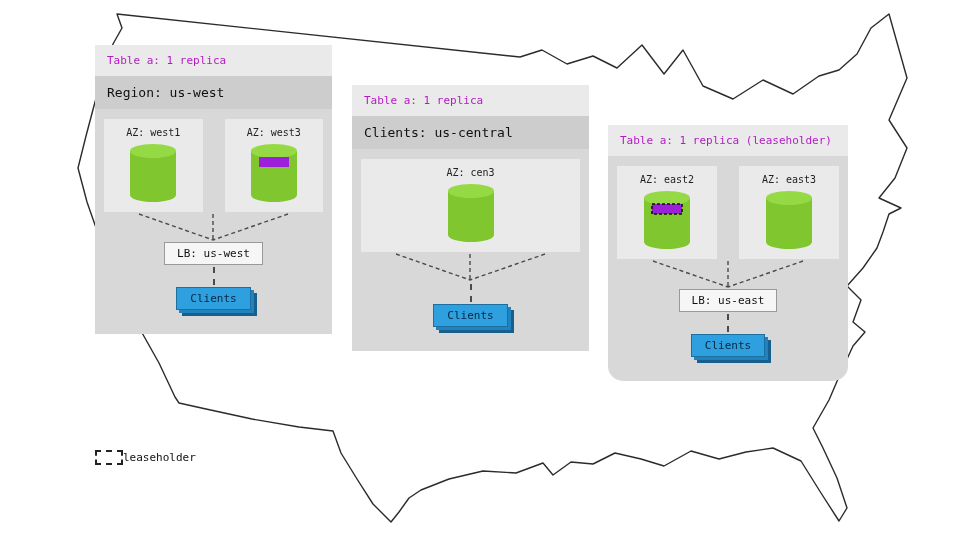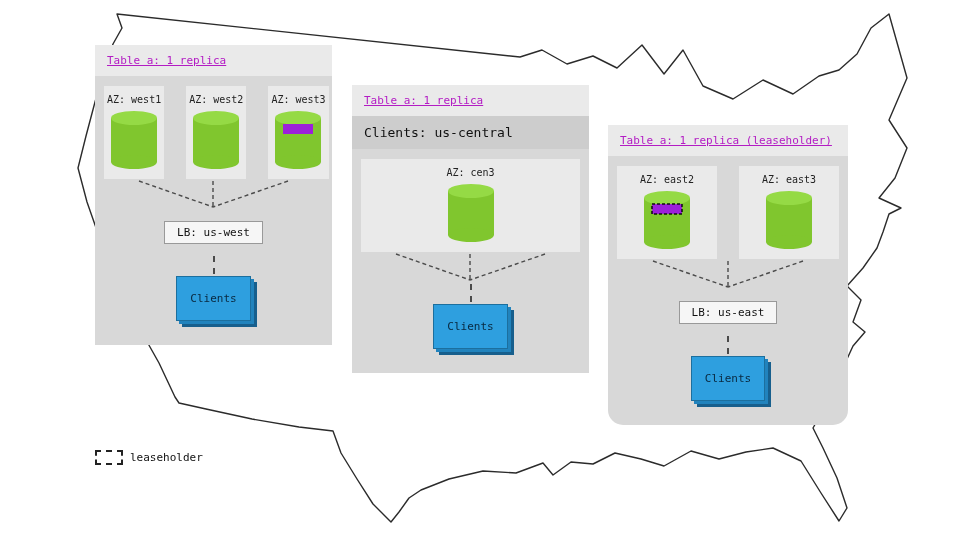--- a/index.html
+++ b/index.html
@@ -5,71 +5,64 @@
   html,body{margin:0;padding:0;background:#ffffff;}
   .stage{position:relative;width:960px;height:540px;overflow:hidden;
          font-family:"DejaVu Sans Mono","Liberation Mono",monospace;}
   .map-layer{position:absolute;left:0;top:0;width:960px;height:540px;}
 
   .panel{position:absolute;width:237px;background:#d8d8d8;padding-bottom:24px;}
   .panel-west{left:95px;top:45px;}
   .panel-central{left:352px;top:85px;}
   .panel-east{left:608px;top:125px;width:240px;border-radius:15px;}
 
-  .panel-header{background:#eaeaea;color:#b31cc4;font-size:11px;padding:9px 12px;text-decoration:underline;}
+  .panel-header{background:#eaeaea;color:#b31cc4;font-size:11px;padding:9px 12px;}
   .region-band{background:#cdcdcd;color:#111;font-size:13px;padding:9px 12px;}
 
   .az-row{display:flex;gap:22px;margin:10px 9px 0 9px;}
   .az{flex:1;background:#eaeaea;text-align:center;padding:8px 3px 10px 3px;}
   .az-label{font-size:10px;color:#222;margin-bottom:6px;white-space:nowrap;}
   .cyl{display:block;margin:0 auto;}
 
   .connectors{display:block;margin:0 auto;}
-  .lb{width:max-content;margin:12px auto;background:#f6f6f6;border:1px solid #999;
+  .lb{width:max-content;margin:0 auto;background:#f6f6f6;border:1px solid #999;
       font-size:11px;color:#111;padding:4px 12px;}
   .drop-line{width:0;height:18px;border-left:2px dashed #4a4a4a;margin:2px auto;}
   .clients{width:max-content;margin:0 auto;background:#2e9fdf;border:1px solid #1c6f9e;
-      color:#09283f;font-size:11px;padding:15px 13px;
+      color:#09283f;font-size:11px;padding:4px 13px;
       box-shadow:3px 3px 0 #2183bd,6px 6px 0 #175f8d;}
 
   .legend{position:absolute;left:95px;top:450px;display:flex;align-items:center;}
   .legend-swatch{display:inline-block;width:24px;height:11px;background:#ffffff;
       border:2px dashed #222;}
-  .legend-label{font-size:11px;color:#111;margin-left:7px;text-align:right;}
+  .legend-label{font-size:11px;color:#111;text-align:right;}
 </style>
 </head>
 <body>
 
 <div class="stage">
 
   <svg class="map-layer" width="960" height="540" viewBox="0 0 960 540">
     <path d="M117,14 L122,28 L113,44 L104,70 L95,102 L86,136 L78,168 L87,202 L101,242 L119,287
              L141,331 L159,363 L175,397 L179,403 L206,409 L252,419 L299,427 L333,431 L341,453
              L357,479 L373,504 L391,522 L399,512 L409,498 L421,490 L449,479 L483,471 L516,473
              L543,463 L553,475 L571,462 L593,464 L615,453 L641,459 L664,466 L691,451 L719,459
              L746,452 L773,448 L801,461 L821,493 L839,521 L847,508 L837,478 L823,448 L813,428
              L829,400 L841,372 L853,346 L865,332 L853,322 L861,300 L847,286 L863,268 L877,248
              L883,232 L889,214 L901,208 L879,198 L895,178 L907,148 L889,120 L907,78 L889,14
              L871,28 L857,54 L839,70 L819,76 L793,94 L763,80 L733,99 L703,86 L683,50 L664,74
              L642,45 L617,68 L593,56 L567,64 L542,50 L520,57 Z" fill="#ffffff" stroke="#2b2b2b" stroke-width="1.4" stroke-linejoin="round"></path>
   </svg>
 
   <div class="panel panel-west">
     <div class="panel-header">Table a: 1 replica</div>
+    <div class="region-band">Region: us-west</div>
     <div class="az-row">
       <div class="az">
         <div class="az-label">AZ: west1</div>
-        <svg class="cyl" width="46" height="58" viewBox="0 0 46 58">
-          <rect x="0" y="7" width="46" height="44" fill="#80c62e"></rect>
-          <ellipse cx="23" cy="51" rx="23" ry="7" fill="#80c62e"></ellipse>
-          <ellipse cx="23" cy="7" rx="23" ry="7" fill="#95da45"></ellipse>
-        </svg>
-      </div>
-      <div class="az">
-        <div class="az-label">AZ: west2</div>
         <svg class="cyl" width="46" height="58" viewBox="0 0 46 58">
           <rect x="0" y="7" width="46" height="44" fill="#80c62e"></rect>
           <ellipse cx="23" cy="51" rx="23" ry="7" fill="#80c62e"></ellipse>
           <ellipse cx="23" cy="7" rx="23" ry="7" fill="#95da45"></ellipse>
         </svg>
       </div>
       <div class="az">
         <div class="az-label">AZ: west3</div>
         <svg class="cyl" width="46" height="58" viewBox="0 0 46 58">
           <rect x="0" y="7" width="46" height="44" fill="#80c62e"></rect>

